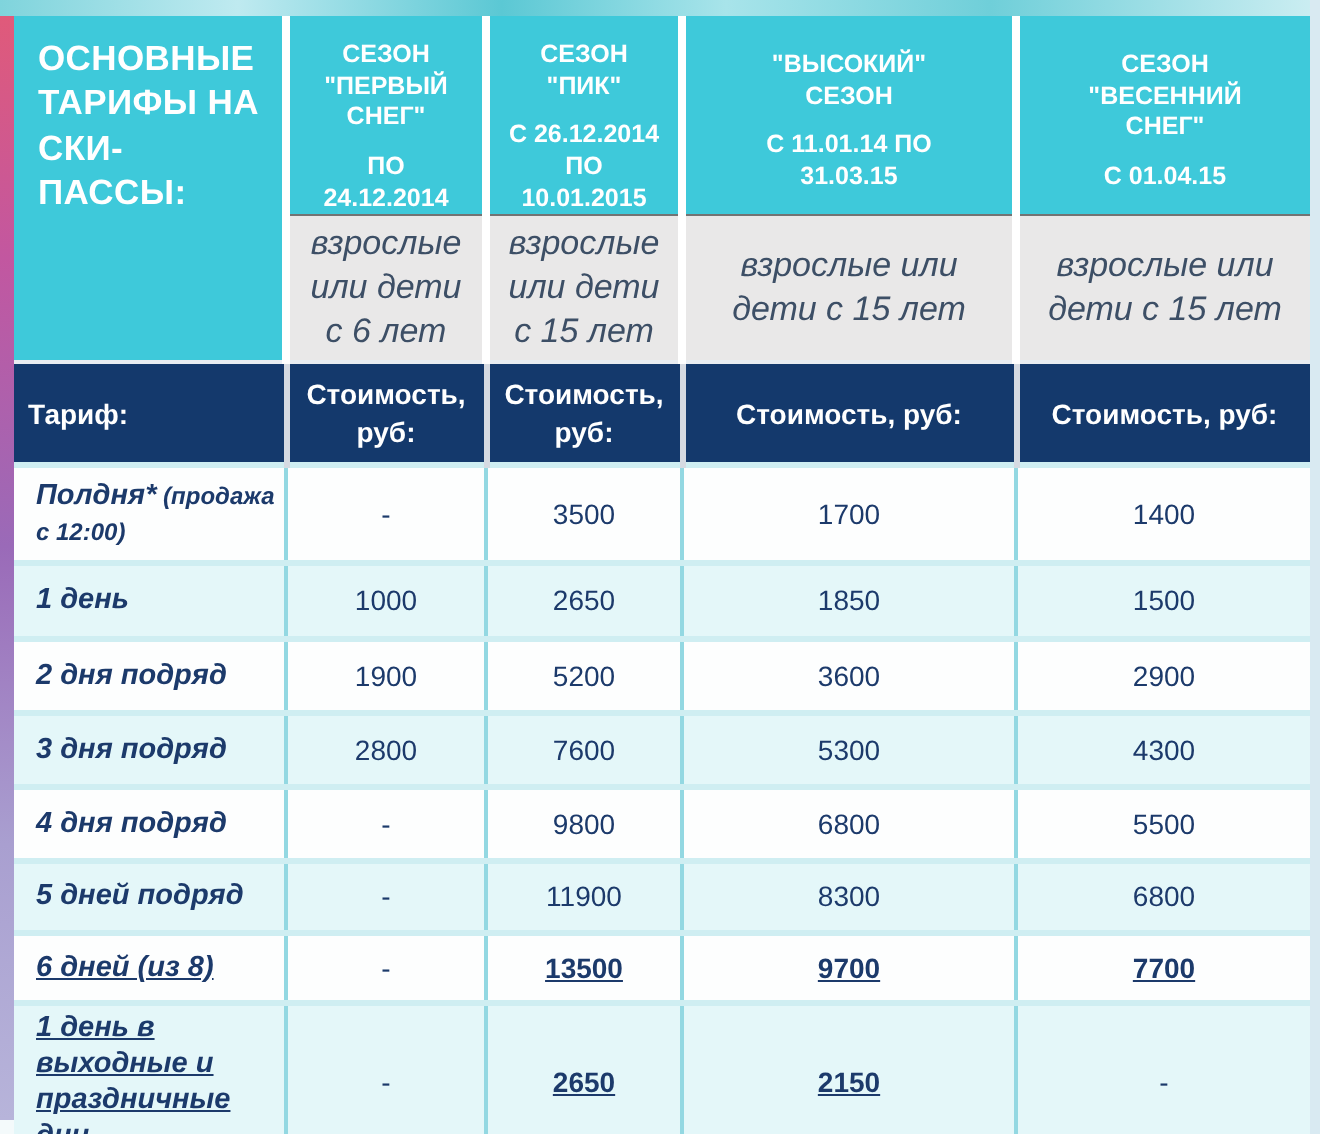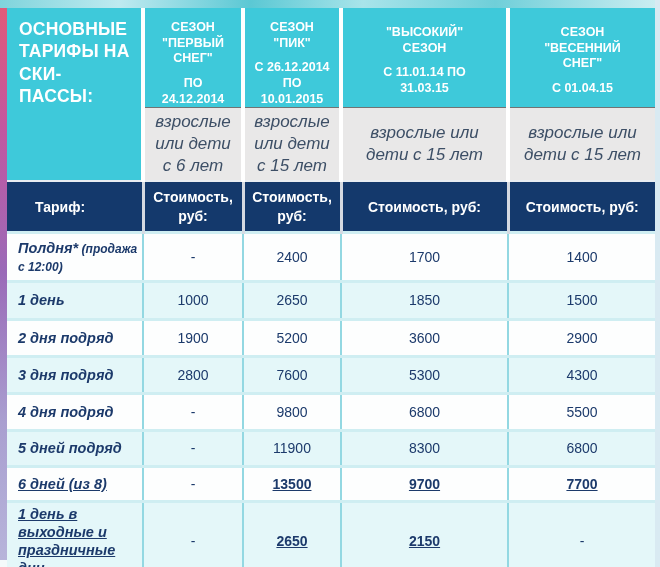--- a/index.html
+++ b/index.html
@@ -44,21 +44,21 @@
     background:#e9e8e8; color:#3d4f66; font-style:italic; font-size:17px;
     line-height:1.3; text-align:center; vertical-align:middle;
     border-left:4px solid #ffffff; border-top:1px solid #737373; padding:3px 8px;
   }
 
   tr.tariff-row { height:51px; }
   tr.tariff-row td {
     background:#14396c; color:#ffffff; font-weight:bold; font-size:14px;
     vertical-align:middle; border-top:2px solid #e8edf2;
   }
-  td.tariff-cell { text-align:left; padding-left:28px; }
+  td.tariff-cell { text-align:left; padding-left:7px; }
   td.price-head { text-align:center; border-left:3px solid #d5dae2; line-height:1.3; padding:0 4px; }
 
   tr.data-row td { border-top:3px solid #cfeef2; vertical-align:middle; }
   tr.data-row td.label-cell {
     font-weight:bold; font-style:italic; font-size:14.5px; color:#1c3a6b;
     text-align:left; padding:2px 4px 2px 11px; line-height:1.25;
   }
   tr.data-row td.value-cell {
     text-align:center; font-size:14px; color:#1c3a6b;
     border-left:2px solid #93d8e2;
@@ -116,21 +116,21 @@
         <td class="price-head">Стоимость, руб:</td>
         <td class="price-head">Стоимость, руб:</td>
         <td class="price-head">Стоимость, руб:</td>
         <td class="price-head">Стоимость, руб:</td>
       </tr>
     </tbody>
     <tbody id="rows-body">
         <tr class="data-row plain" style="height: 49px;">
           <td class="label-cell"><span>Полдня*</span><span class="note"> (продажа с 12:00)</span></td>
           <td class="value-cell">-</td>
-          <td class="value-cell">2400</td>
+          <td class="value-cell">3500</td>
           <td class="value-cell">1700</td>
           <td class="value-cell">1400</td>
         </tr>
         <tr class="data-row alt" style="height: 38px;">
           <td class="label-cell"><span>1 день</span></td>
           <td class="value-cell">1000</td>
           <td class="value-cell">2650</td>
           <td class="value-cell">1850</td>
           <td class="value-cell">1500</td>
         </tr>

